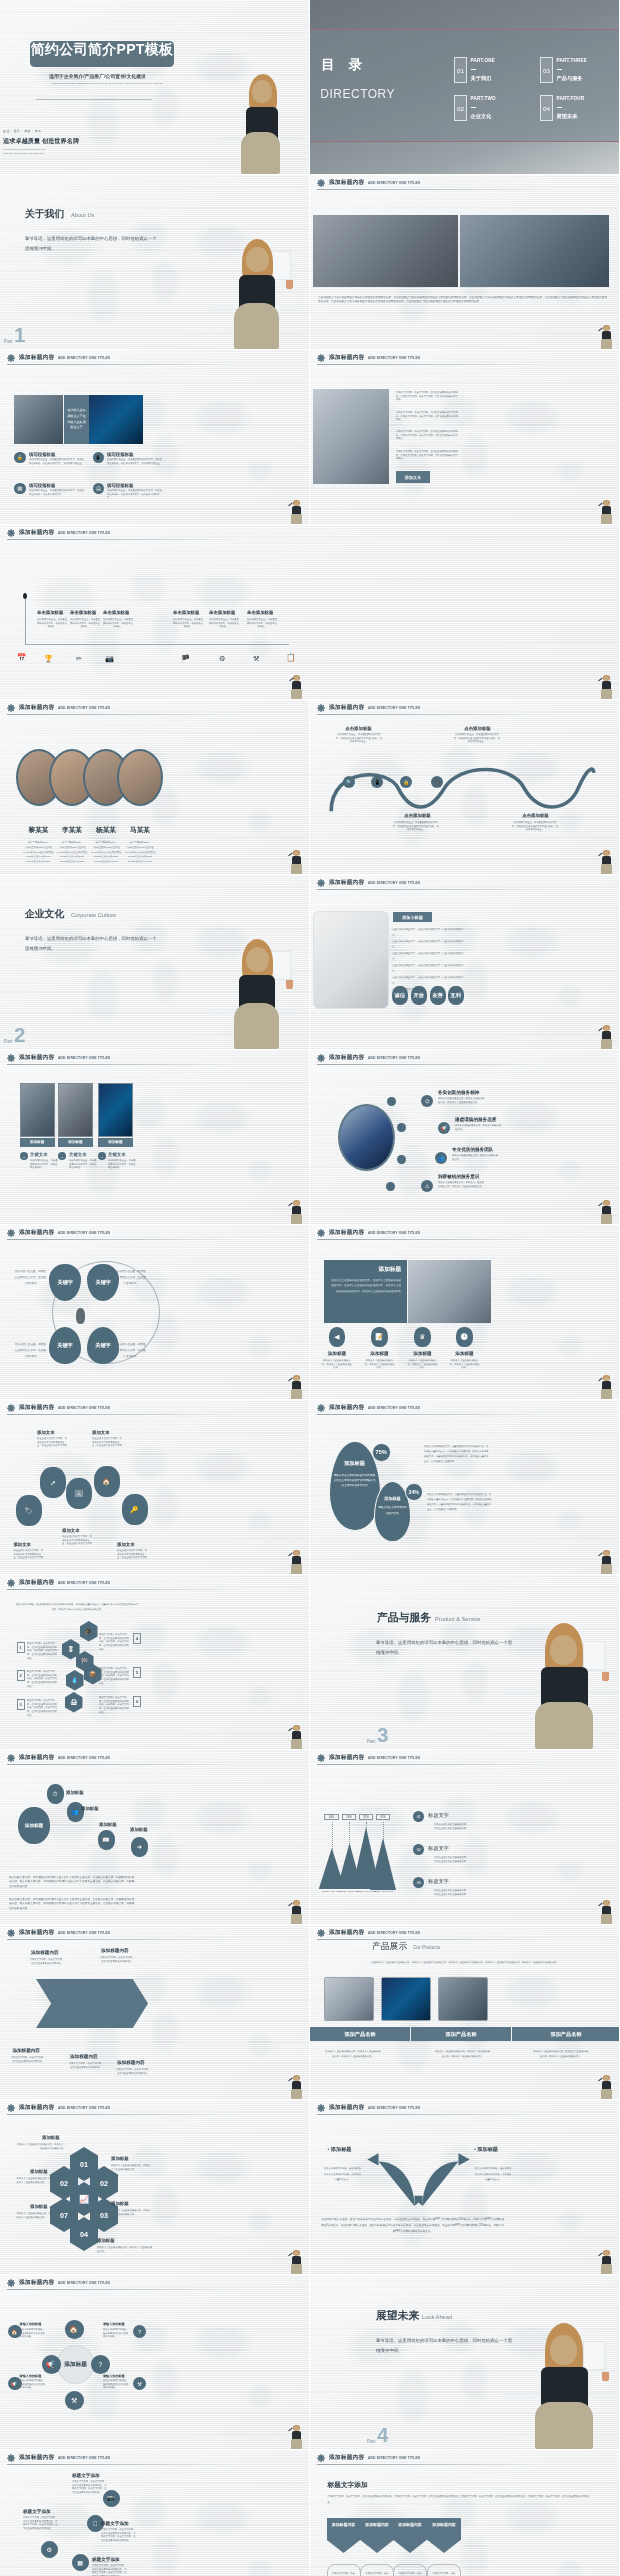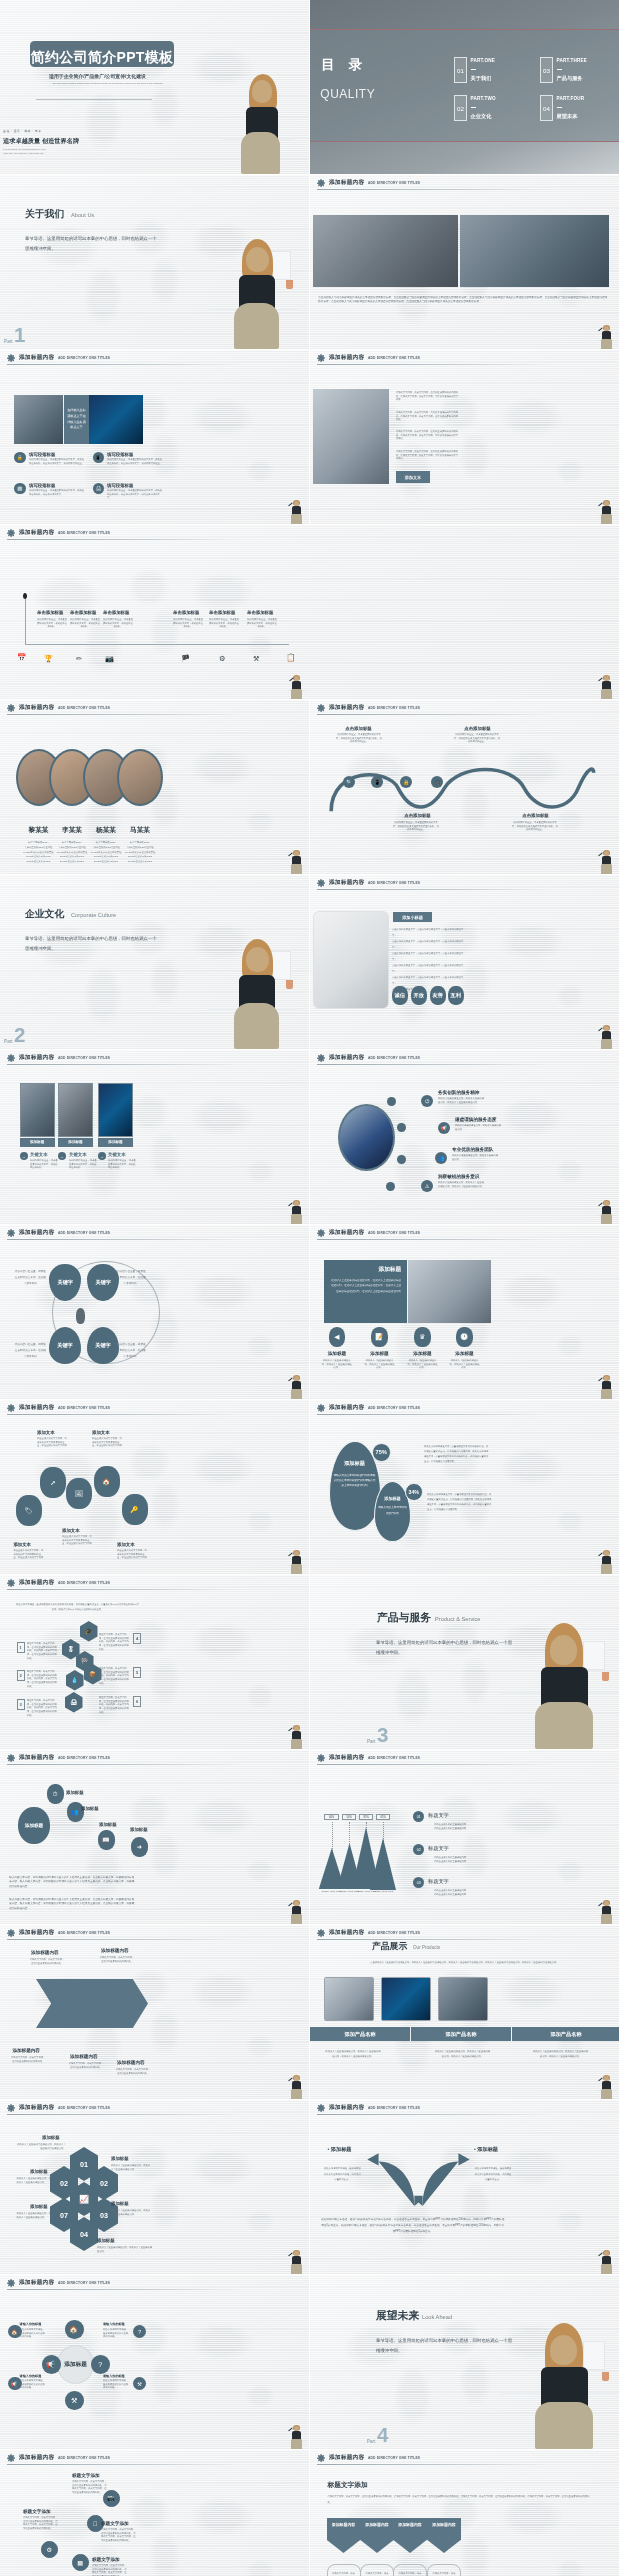--- a/index.html
+++ b/index.html
@@ -58,21 +58,21 @@
   .body-txt { font-size:2.6px; line-height:1.65; color:#5a666f; text-align:justify; }
   .tiny { font-size:2.3px; line-height:1.6; color:#68747c; }
   .circ { border-radius:50%; background:#4e6b7b; color:#fff; display:flex; align-items:center; justify-content:center; }
   .hex { background:#4e6b7b; clip-path:polygon(50% 0,100% 25%,100% 75%,50% 100%,0 75%,0 25%); color:#fff; display:flex; align-items:center; justify-content:center; font-weight:bold; }
   .photo { background:linear-gradient(135deg,#8d9aa6,#5a6b78 60%,#3d4c58); }
   .photo.b { background:linear-gradient(135deg,#17355f,#0d5b8f 50%,#06243f); }
   .photo.g { background:linear-gradient(135deg,#9aa3ab,#6d7780 50%,#474f57); }
   .photo.c { background:linear-gradient(135deg,#c3cbd2,#8e9aa5 60%,#5d6a75); }
   .ribbon { background:#5a7585; color:#fff; display:flex; align-items:center; justify-content:center; font-size:4.1px; font-weight:bold; }
   
-  .cover-title{ position:absolute; left:30px; top:41px; width:144px; height:26px; background:#5d7380; border-radius:4.6px; display:flex; align-items:flex-end; justify-content:center; }
+  .cover-title{ position:absolute; left:30px; top:41px; width:144px; height:26px; background:#5d7380; border-radius:4.6px; display:flex; align-items:flex-start; justify-content:center; }
   .cover-title span{ color:#fff; font-size:14px; font-weight:bold; letter-spacing:0.3px; }
   .cover-sub{ position:absolute; left:49px; top:73px; font-size:4.9px; color:#42505a; font-weight:bold; }
   .cover-en{ position:absolute; left:49px; top:82px; width:118px; font-size:2.4px; color:#7a858d; line-height:1.9; text-align:center; }
   .cover-line{ position:absolute; left:36px; top:99px; width:116px; height:0.5px; background:#b9c1c7; }
   .cover-bl1{ position:absolute; left:3.1px; top:129px; font-size:2.8px; color:#4d5a63; letter-spacing:0.5px; }
   .cover-bl2{ position:absolute; left:3.1px; top:137px; font-size:6.2px; font-weight:bold; color:#2f3e48; }
   .cover-bl3{ position:absolute; left:3.1px; top:148px; width:46px; font-size:2.2px; color:#7e888f; line-height:1.7; }
   .cover-photo{ position:absolute; right:15.5px; bottom:0; width:72px; height:103px; }
   .cover-photo .h{position:absolute;left:30px;top:9.3px;width:20.6px;height:23px;background:#c7a77c;border-radius:50% 50% 45% 45%;}
   .cover-photo .hr2{position:absolute;left:27px;top:3.1px;width:28px;height:41px;background:#c08f55;border-radius:50% 50% 30% 30%;}
@@ -135,21 +135,21 @@
         <span class="h"></span>
         <span class="bd"></span>
         <span class="ch"></span>
       </div>
   </div>
 
   <div class="slide">
     <div class="toc">
       <div class="band"></div>
       <div class="cn">目 录</div>
-      <div class="en">QUALITY</div>
+      <div class="en">DIRECTORY</div>
 
       <div class="toc-item" style="left:144px;top:57px">
         <div class="toc-num">01</div>
         <div class="toc-txt">
             <span class="p">PART.ONE</span>
             <span class="d"></span>
             <span class="c">关于我们</span>
           </div>
       </div>
       <div class="toc-item" style="left:144px;top:95px">
@@ -1004,21 +1004,21 @@
           <i></i>
           <i></i>
           <i></i>
           <i></i>
           <i></i>
         </span>
       <span class="cn">添加标题内容</span>
       <span class="en">ADD DIRECTORY ONE TITLES</span>
     </div>
       <div class="hrule"></div>
-    <div class="bx" style="left:62px;top:15.5px;font-size:8.8px;font-weight:bold;color:#2f3e48">产品展示</div>
+    <div class="bx" style="left:62px;top:15.5px;font-size:8.8px;font-weight:normal;color:#2f3e48">产品展示</div>
     <div class="bx" style="left:103px;top:19.6px;font-size:4.6px;color:#7b858c">Our Products</div>
     <div class="bx tiny" style="left:15.5px;top:35px;width:278px;text-align:center;line-height:2.3">点击在此录入上述图表的综合描述说明，在此录入上述图表的综合描述说明，在此录入上述图表的综合描述说明，在此录入上述图表的综合描述说明，在此录入上述图表的综合描述说明。</div>
     <div class="bx photo c" style="left:14.4px;top:52px;width:50px;height:44px;border:1.5px solid #9aa3ab;border-radius:1.5px"></div>
     <div class="bx photo b" style="left:71px;top:52px;width:50px;height:44px;border:1.5px solid #9aa3ab;border-radius:1.5px"></div>
     <div class="bx photo" style="left:128px;top:52px;width:50px;height:44px;border:1.5px solid #9aa3ab;border-radius:1.5px"></div>
     <div class="bx ribbon" style="left:0;top:102px;width:100px;height:14.4px;font-size:5.2px">添加产品名称</div>
     <div class="bx ribbon" style="left:101px;top:102px;width:100px;height:14.4px;font-size:5.2px">添加产品名称</div>
     <div class="bx ribbon" style="left:202px;top:102px;width:108px;height:14.4px;font-size:5.2px">添加产品名称</div>
     <div class="bx tiny" style="left:14.4px;top:124px;width:57px;text-align:center;line-height:2.2">在此录入上述图表的描述说明，在此录入上述图表的描述说明，在此录入上述图表的描述说明。</div>
     <div class="bx tiny" style="left:124px;top:124px;width:57px;text-align:center;line-height:2.2">在此录入上述图表的描述说明，在此录入上述图表的描述说明，在此录入上述图表的描述说明。</div>

